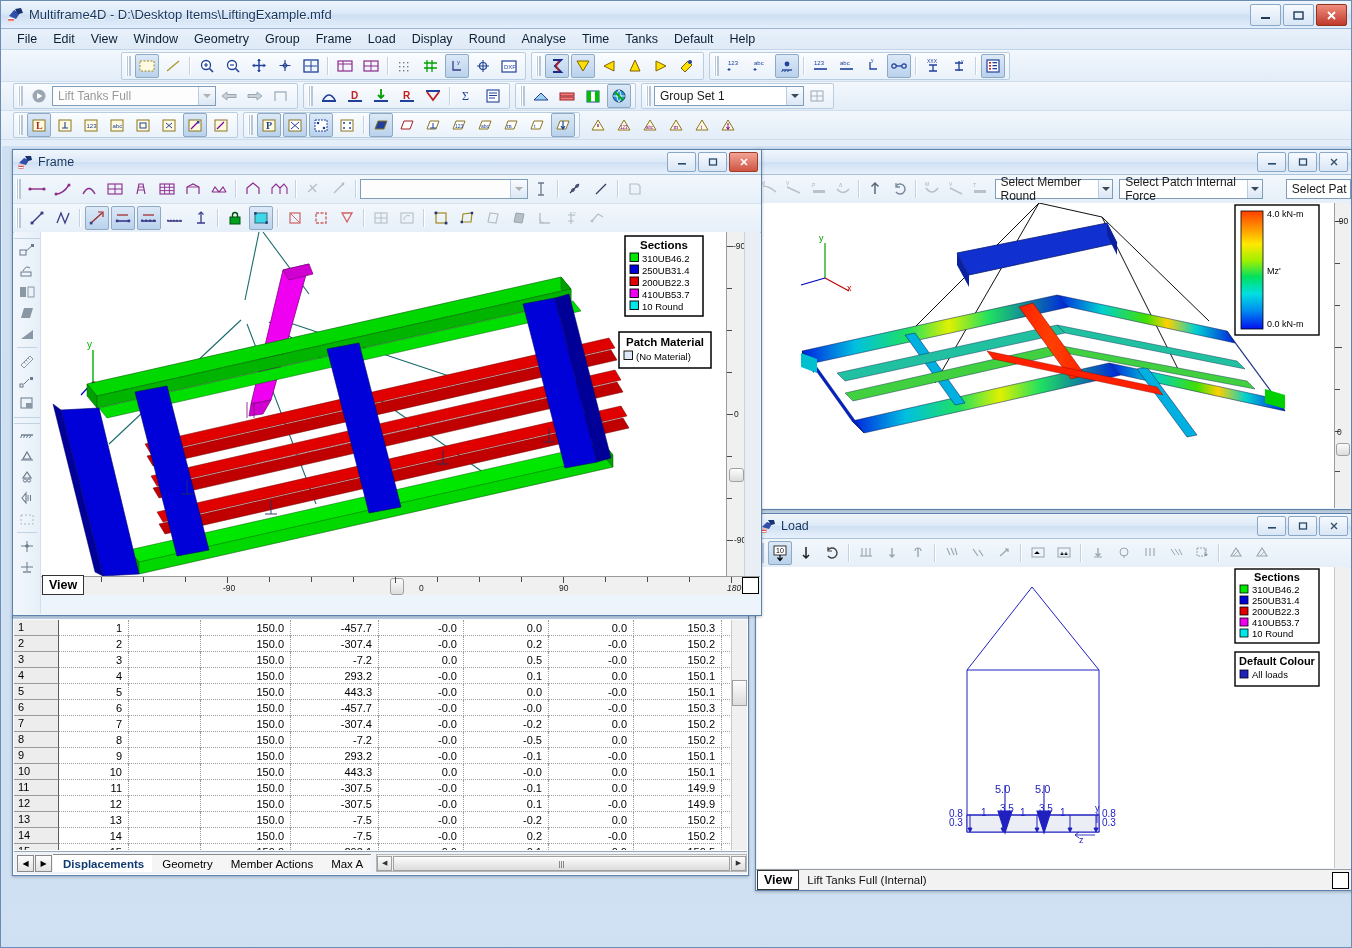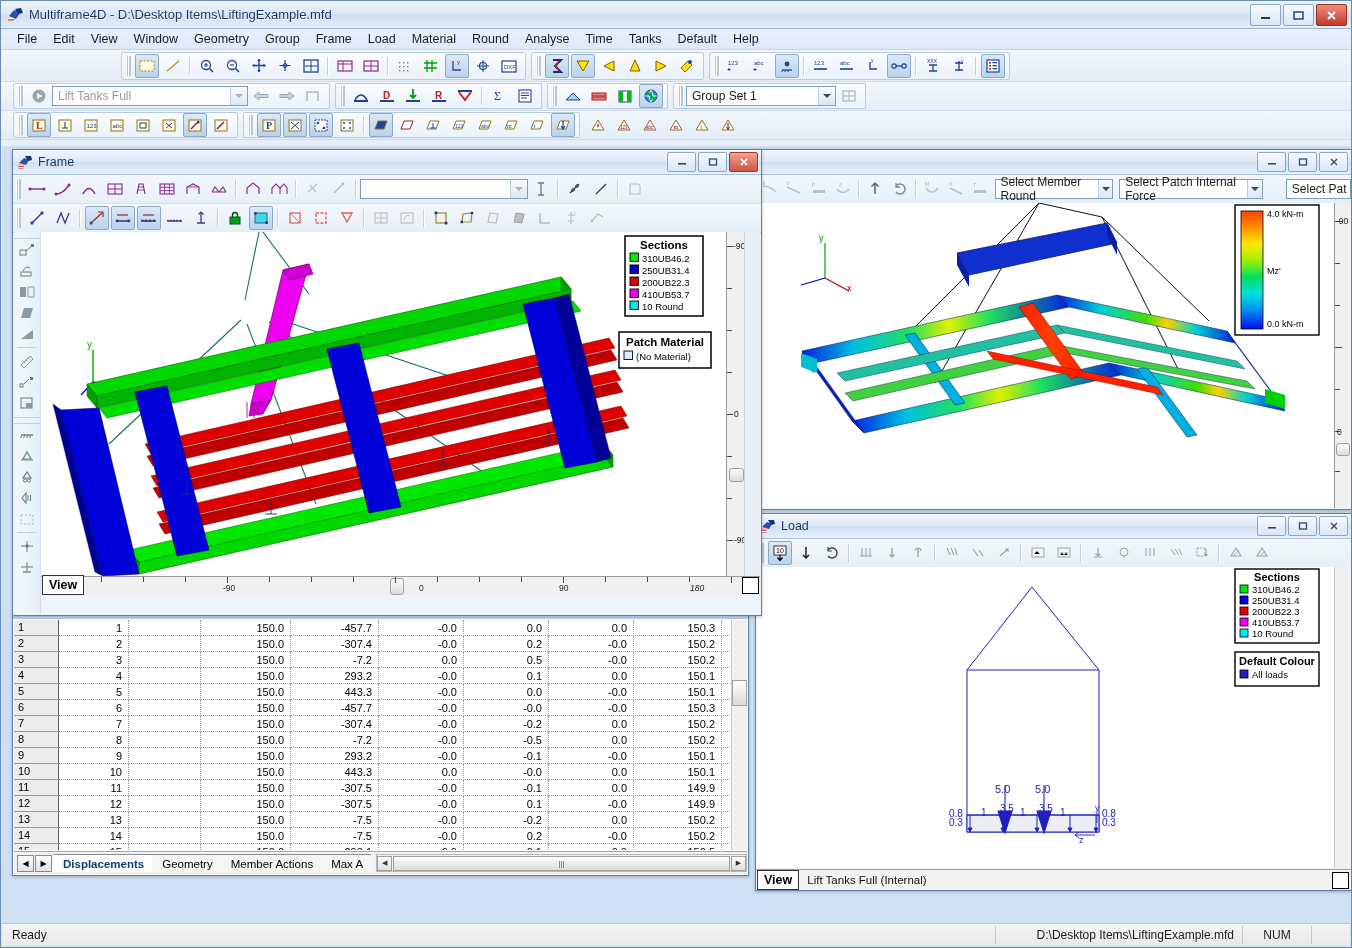--- a/index.html
+++ b/index.html
@@ -173,21 +173,21 @@
 
   <div class="menubar">
     <div class="mi">File</div>
     <div class="mi">Edit</div>
     <div class="mi">View</div>
     <div class="mi">Window</div>
     <div class="mi">Geometry</div>
     <div class="mi">Group</div>
     <div class="mi">Frame</div>
     <div class="mi">Load</div>
-    <div class="mi">Material</div>
+    <div class="mi">Display</div>
     <div class="mi">Round</div>
     <div class="mi">Analyse</div>
     <div class="mi">Time</div>
     <div class="mi">Tanks</div>
     <div class="mi">Default</div>
     <div class="mi">Help</div>
   </div>
 
   <div class="tbrow" style="height:31px">
     <div style="width:118px"></div>
@@ -406,21 +406,21 @@
   <div class="tbrow" style="height:28px">
     <div style="width:10px"></div>
     <div class="tbgroup" style="height:24px">
       <span class="grip"></span>
       <div class="tbtn">
         <svg width="18" height="16">
             <circle cx="9" cy="8" r="6.5" fill="#9aa6b2"></circle>
             <path d="M7 5 L12.5 8 L7 11 Z" fill="#fff"></path>
           </svg>
       </div>
-      <div class="combo disabled" style="width:196px">
+      <div class="combo disabled" style="width:164px">
         <span>Lift Tanks Full</span>
         <span class="arrow">
             <b></b>
           </span>
       </div>
       <div class="tbtn">
         <svg width="20" height="16">
             <path d="M3 8 L8 4 L8 6.5 L17 6.5 L17 9.5 L8 9.5 L8 12 Z" fill="#c9d3dd" stroke="#9aa6b2"></path>
           </svg>
       </div>
@@ -1825,32 +1825,25 @@
         <div class="rlab" style="left:378px;top:6px;">0</div>
         <div class="tick" style="left:396px;top:0;width:1px;height:5px;"></div>
         <div class="tick" style="left:438px;top:0;width:1px;height:5px;"></div>
         <div class="tick" style="left:480px;top:0;width:1px;height:5px;"></div>
         <div class="tick" style="left:522px;top:0;width:1px;height:6px;"></div>
         <div class="rlab" style="left:518px;top:6px;">90</div>
         <div class="tick" style="left:564px;top:0;width:1px;height:5px;"></div>
         <div class="tick" style="left:606px;top:0;width:1px;height:5px;"></div>
         <div class="tick" style="left:648px;top:0;width:1px;height:5px;"></div>
         <div class="tick" style="left:690px;top:0;width:1px;height:6px;"></div>
-        <div class="rlab" style="left:649px;top:6px;font-style:italic;">180</div>
+        <div class="rlab" style="left:686px;top:6px;font-style:italic;">180</div>
       </div>
 
       <div class="viewbar" style="left:28px;right:1px;bottom:20px;height:20px;background:transparent;border:none;">
         <div class="viewbtn" style="position:absolute;left:0;bottom:0;">View</div>
         <div style="position:absolute;right:1px;bottom:1px;width:15px;height:15px;border:1.5px solid #000;background:#fff;"></div>
       </div>
     </div>
 
   </div>
 
-  <div class="statusbar">
-    <span style="padding-left:10px;">Ready</span>
-    <span style="margin-left:auto;"></span>
-    <span class="sb-cell" style="min-width:230px;justify-content:flex-end;">D:\Desktop Items\LiftingExample.mfd</span>
-    <span class="sb-cell" style="min-width:52px;justify-content:center;">NUM</span>
-    <span class="sb-cell" style="width:22px;"></span>
-  </div>
 
 </div>
 
 </body></html>

